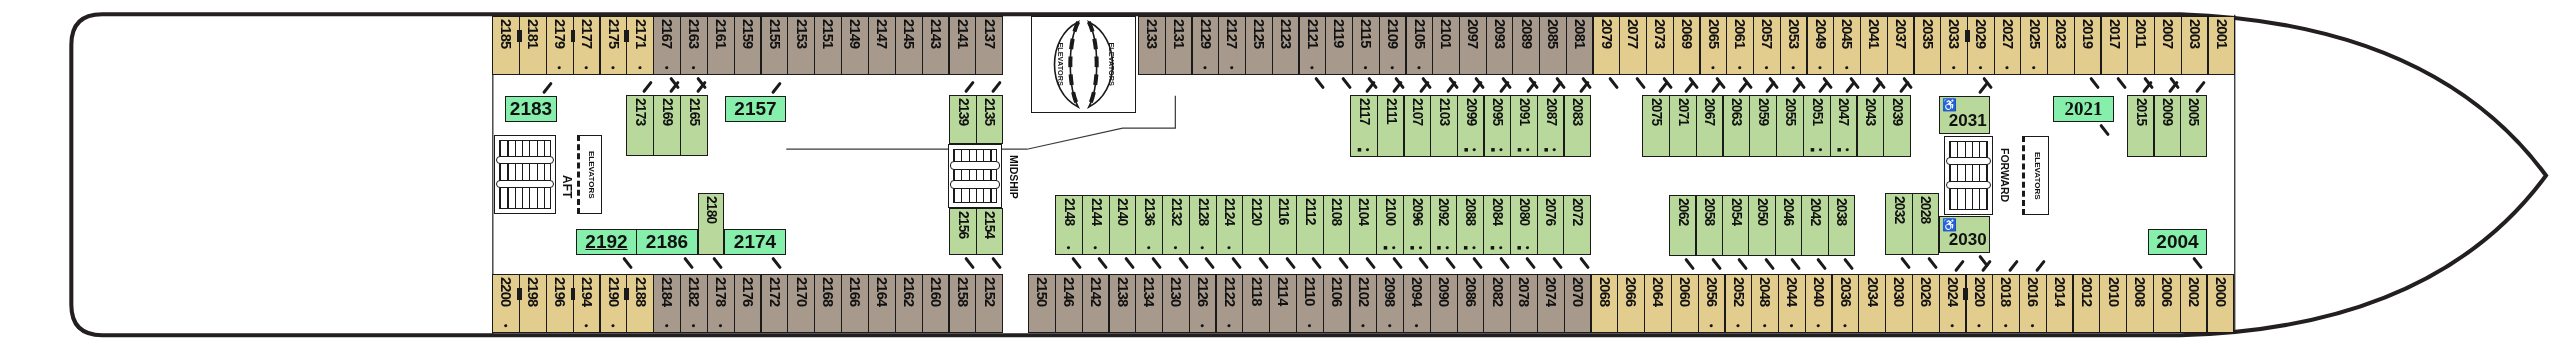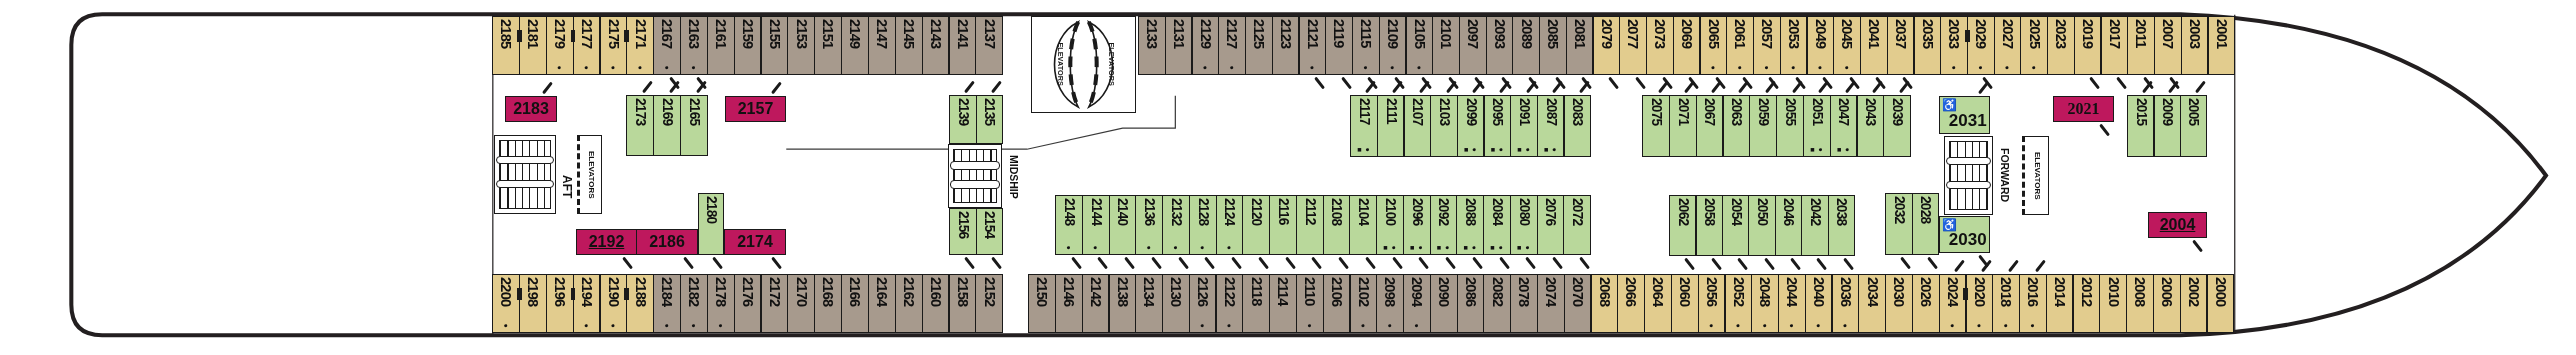--- a/index.html
+++ b/index.html
@@ -14,22 +14,22 @@
   .green{background:#b9d89b;}
   .num{writing-mode:vertical-rl;text-orientation:mixed;font-weight:700;line-height:1;
        font-size:14.6px;letter-spacing:-0.8px;margin-top:2.4px;white-space:nowrap;}
   .g .num{font-size:13.8px;}
   .sym{margin-top:auto;margin-bottom:3.2px;font-size:7.3px;line-height:1;letter-spacing:0.8px;white-space:nowrap;}
   .conn{position:absolute;top:13px;left:-3.2px;width:4.9px;height:12px;background:#1a1a1a;z-index:3;}
   .door-up::after,.door-down::after{content:"";position:absolute;width:3.2px;height:13.8px;
        background:#1a1a1a;border-radius:1.6px;right:4px;z-index:2;}
   .door-up::after{top:-16px;transform:rotate(38deg);}
   .door-down::after{bottom:-16px;transform:rotate(-38deg);}
-  .hbox{position:absolute;background:#be185d;border:0.8px solid #1a1a1a;display:flex;
-        align-items:center;justify-content:center;font-weight:700;font-size:16px;box-sizing:border-box;}
+  .hbox{position:absolute;background:#86efac;border:0.8px solid #1a1a1a;display:flex;
+        align-items:center;justify-content:center;font-weight:700;font-size:19px;box-sizing:border-box;}
   .hbox.door-up::after,.hbox.door-down::after{right:6.5px;}
   .abox{position:absolute;background:#b9d89b;border:0.8px solid #1a1a1a;box-sizing:border-box;}
   .abox .wc{position:absolute;left:2.4px;top:0.8px;font-size:12px;}
   .abox .anum{position:absolute;right:2.4px;bottom:1.6px;font-weight:700;font-size:17px;}
   .vlabel{position:absolute;writing-mode:vertical-rl;text-orientation:mixed;font-weight:700;
         display:flex;align-items:center;justify-content:center;line-height:1;}
   .elevbox{position:absolute;background:#fff;border:1.2px solid #1a1a1a;border-left:3.2px dashed #1a1a1a;
         box-sizing:border-box;display:flex;align-items:center;justify-content:center;}
   .elevbox .vtext{writing-mode:vertical-rl;text-orientation:mixed;font-weight:700;font-size:8px;line-height:1;}
   .stairs{position:absolute;background:#fff;border:1.2px solid #1a1a1a;box-sizing:border-box;padding:4px;}
@@ -714,21 +714,21 @@
     </div>
   <div class="hbox door-down" style="left:636px;top:229px;width:62px;height:26px;">
       <span>2186</span>
     </div>
   <div class="hbox door-down" style="left:724px;top:229px;width:62px;height:26px;">
       <span>2174</span>
     </div>
   <div class="hbox door-down" style="left:2053px;top:96px;width:61px;height:26px;font-family:Liberation Serif, serif;">
       <span>2021</span>
     </div>
-  <div class="hbox door-down" style="left:2148px;top:212px;width:59px;height:26px;text-decoration:underline;">
+  <div class="hbox door-down" style="left:2148px;top:229px;width:59px;height:26px;">
       <span>2004</span>
     </div>
 
   <div class="abox door-up" style="left:1939px;top:96px;width:51px;height:38px;">
     <span class="wc">♿</span>
     <span class="anum">2031</span>
   </div>
   <div class="abox door-down" style="left:1939px;top:216px;width:51px;height:37px;">
     <span class="wc">♿</span>
     <span class="anum">2030</span>

